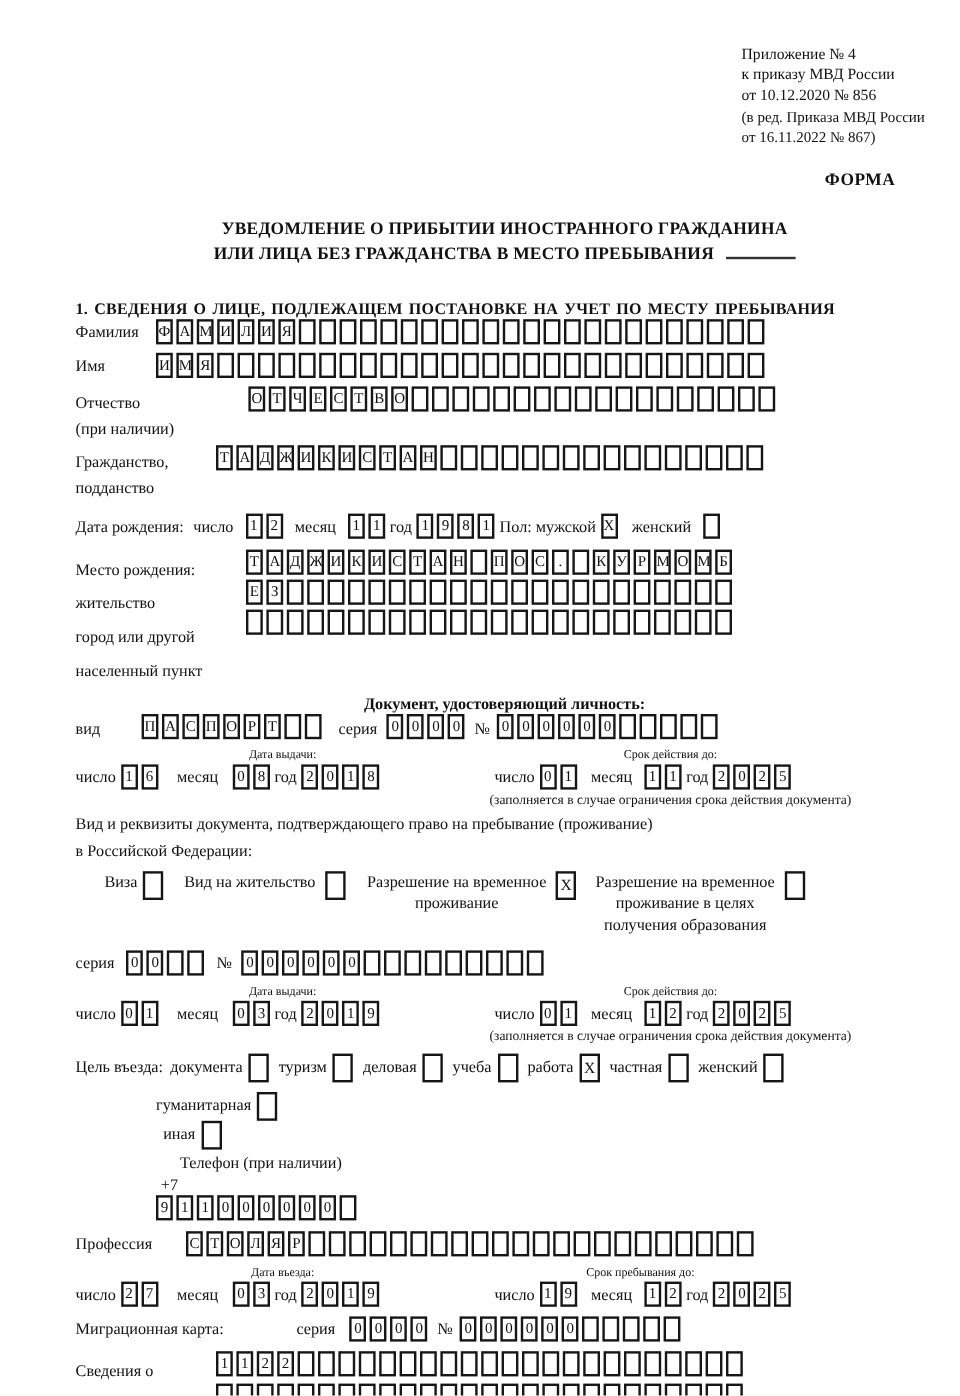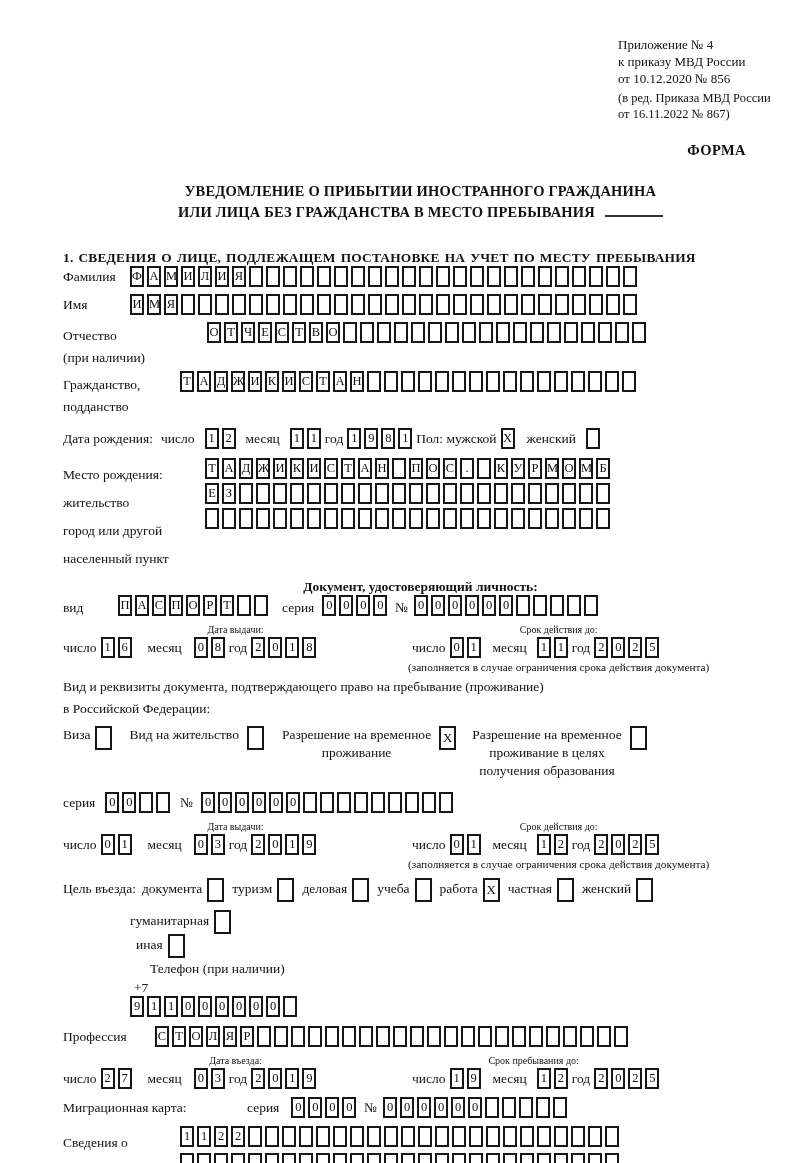--- a/index.html
+++ b/index.html
@@ -37,21 +37,21 @@
 
   
   .daterow { display:flex; margin-top:8px; }
   .datecol { }
   .datetitle { text-align:center; font-size:10px; }
   .dateboxes { display:flex; align-items:flex-start; margin-top:2px; }
   .dateboxes .inlbl { padding-top:3px; }
   .small-note { font-size:11.3px; margin-top:3px; text-align:right; }
 
   
-  .resid-row { display:flex; margin-top:9px; align-items:flex-start; }
+  .resid-row { display:flex; margin-top:9px; align-items:flex-start;margin-left:24px; }
   .opt { display:flex; align-items:flex-start; }
   .optlines { display:flex; flex-direction:column; text-align:center; line-height:18px; }
   .opt .boxes { margin-left:8px; margin-top:0; }
 
   
   .purpose-items { display:flex; align-items:flex-start; flex-wrap:nowrap; }
   .purpose-items .itm { display:flex; align-items:flex-start; margin-right:8px; }
   .purpose-items .itm .inlbl { padding-right:5px; }
 </style>
 </head>

